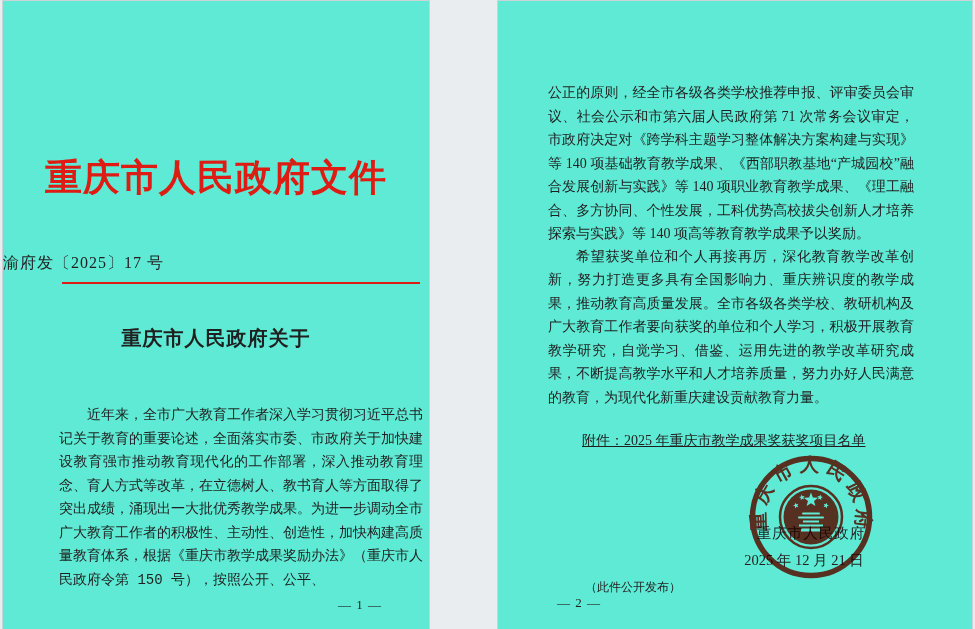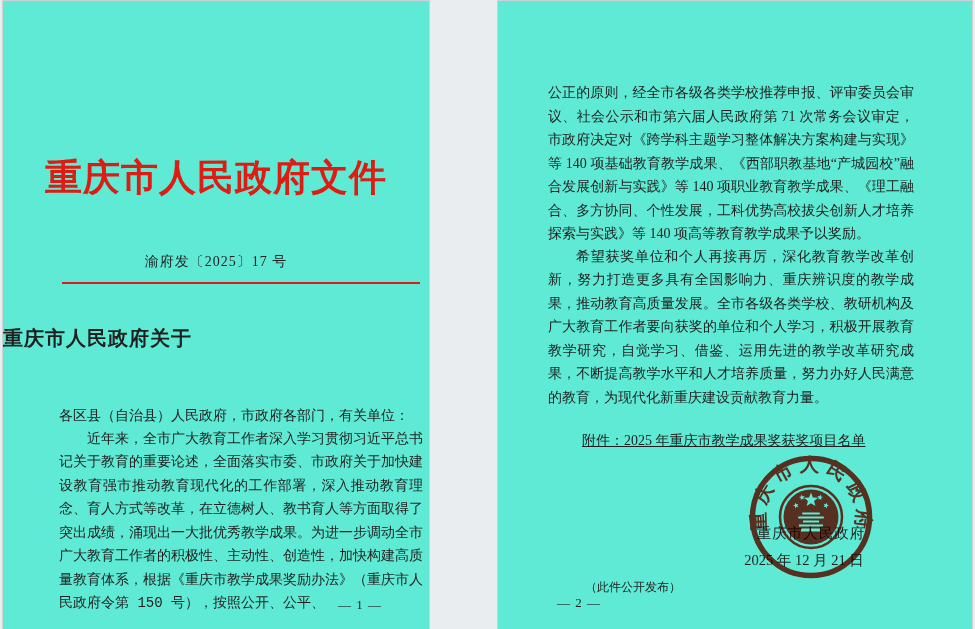--- a/index.html
+++ b/index.html
@@ -25,29 +25,29 @@
   .page-1{left:2px;width:428px;}
   .page-2{left:497px;width:476px;}
 
   
   .letterhead{
     position:absolute;top:152px;left:0;width:100%;text-align:center;
     font-size:37px;font-weight:bold;color:var(--accent-red);
     letter-spacing:1px;white-space:nowrap;
   }
   .docnum{
-    position:absolute;top:252px;left:0;width:100%;text-align:center;
-    font-size:14px;letter-spacing:1px;
+    position:absolute;top:252px;left:0;width:100%;
+    font-size:16px;letter-spacing:1px;
   }
   .redline{
     position:absolute;top:281px;left:59px;width:358px;height:2px;
     background:var(--accent-red);
   }
   .doc-title{
-    position:absolute;top:322px;left:0;width:100%;
+    position:absolute;top:322px;left:0;width:100%;text-align:center;
     font-family:"Liberation Sans","DejaVu Sans",sans-serif;
     font-weight:bold;font-size:20px;line-height:30px;letter-spacing:1px;
   }
   .body-text{
     position:absolute;font-size:14px;line-height:23.5px;
     text-align:justify;text-justify:inter-character;
   }
   .body-1{top:403px;left:56px;width:364px;}
   .body-2{top:80px;left:50px;width:366px;}
   .body-text p{margin:0;padding:0;}
@@ -87,21 +87,20 @@
 <div class="stage">
 
   <div class="page page-1">
     <div class="letterhead">重庆市人民政府文件</div>
     <div class="docnum">渝府发〔2025〕17 号</div>
     <div class="redline"></div>
     <div class="doc-title">
       <div>重庆市人民政府关于</div>
     </div>
     <div class="body-text body-1">
-      <p>各区县（自治县）人民政府，市政府各部门，有关单位：</p>
       <p class="indent">近年来，全市广大教育工作者深入学习贯彻习近平总书记关于教育的重要论述，全面落实市委、市政府关于加快建设教育强市推动教育现代化的工作部署，深入推动教育理念、育人方式等改革，在立德树人、教书育人等方面取得了突出成绩，涌现出一大批优秀教学成果。为进一步调动全市广大教育工作者的积极性、主动性、创造性，加快构建高质量教育体系，根据《重庆市教学成果奖励办法》（重庆市人民政府令第 150 号），按照公开、公平、</p>
     </div>
     <div class="pagenum pn-1">— 1 —</div>
   </div>
 
   <div class="page page-2">
     <div class="body-text body-2">
       <p>公正的原则，经全市各级各类学校推荐申报、评审委员会审议、社会公示和市第六届人民政府第 71 次常务会议审定，市政府决定对《跨学科主题学习整体解决方案构建与实现》等 140 项基础教育教学成果、《西部职教基地“产城园校”融合发展创新与实践》等 140 项职业教育教学成果、《理工融合、多方协同、个性发展，工科优势高校拔尖创新人才培养探索与实践》等 140 项高等教育教学成果予以奖励。</p>
       <p class="indent">希望获奖单位和个人再接再厉，深化教育教学改革创新，努力打造更多具有全国影响力、重庆辨识度的教学成果，推动教育高质量发展。全市各级各类学校、教研机构及广大教育工作者要向获奖的单位和个人学习，积极开展教育教学研究，自觉学习、借鉴、运用先进的教学改革研究成果，不断提高教学水平和人才培养质量，努力办好人民满意的教育，为现代化新重庆建设贡献教育力量。</p>
     </div>

